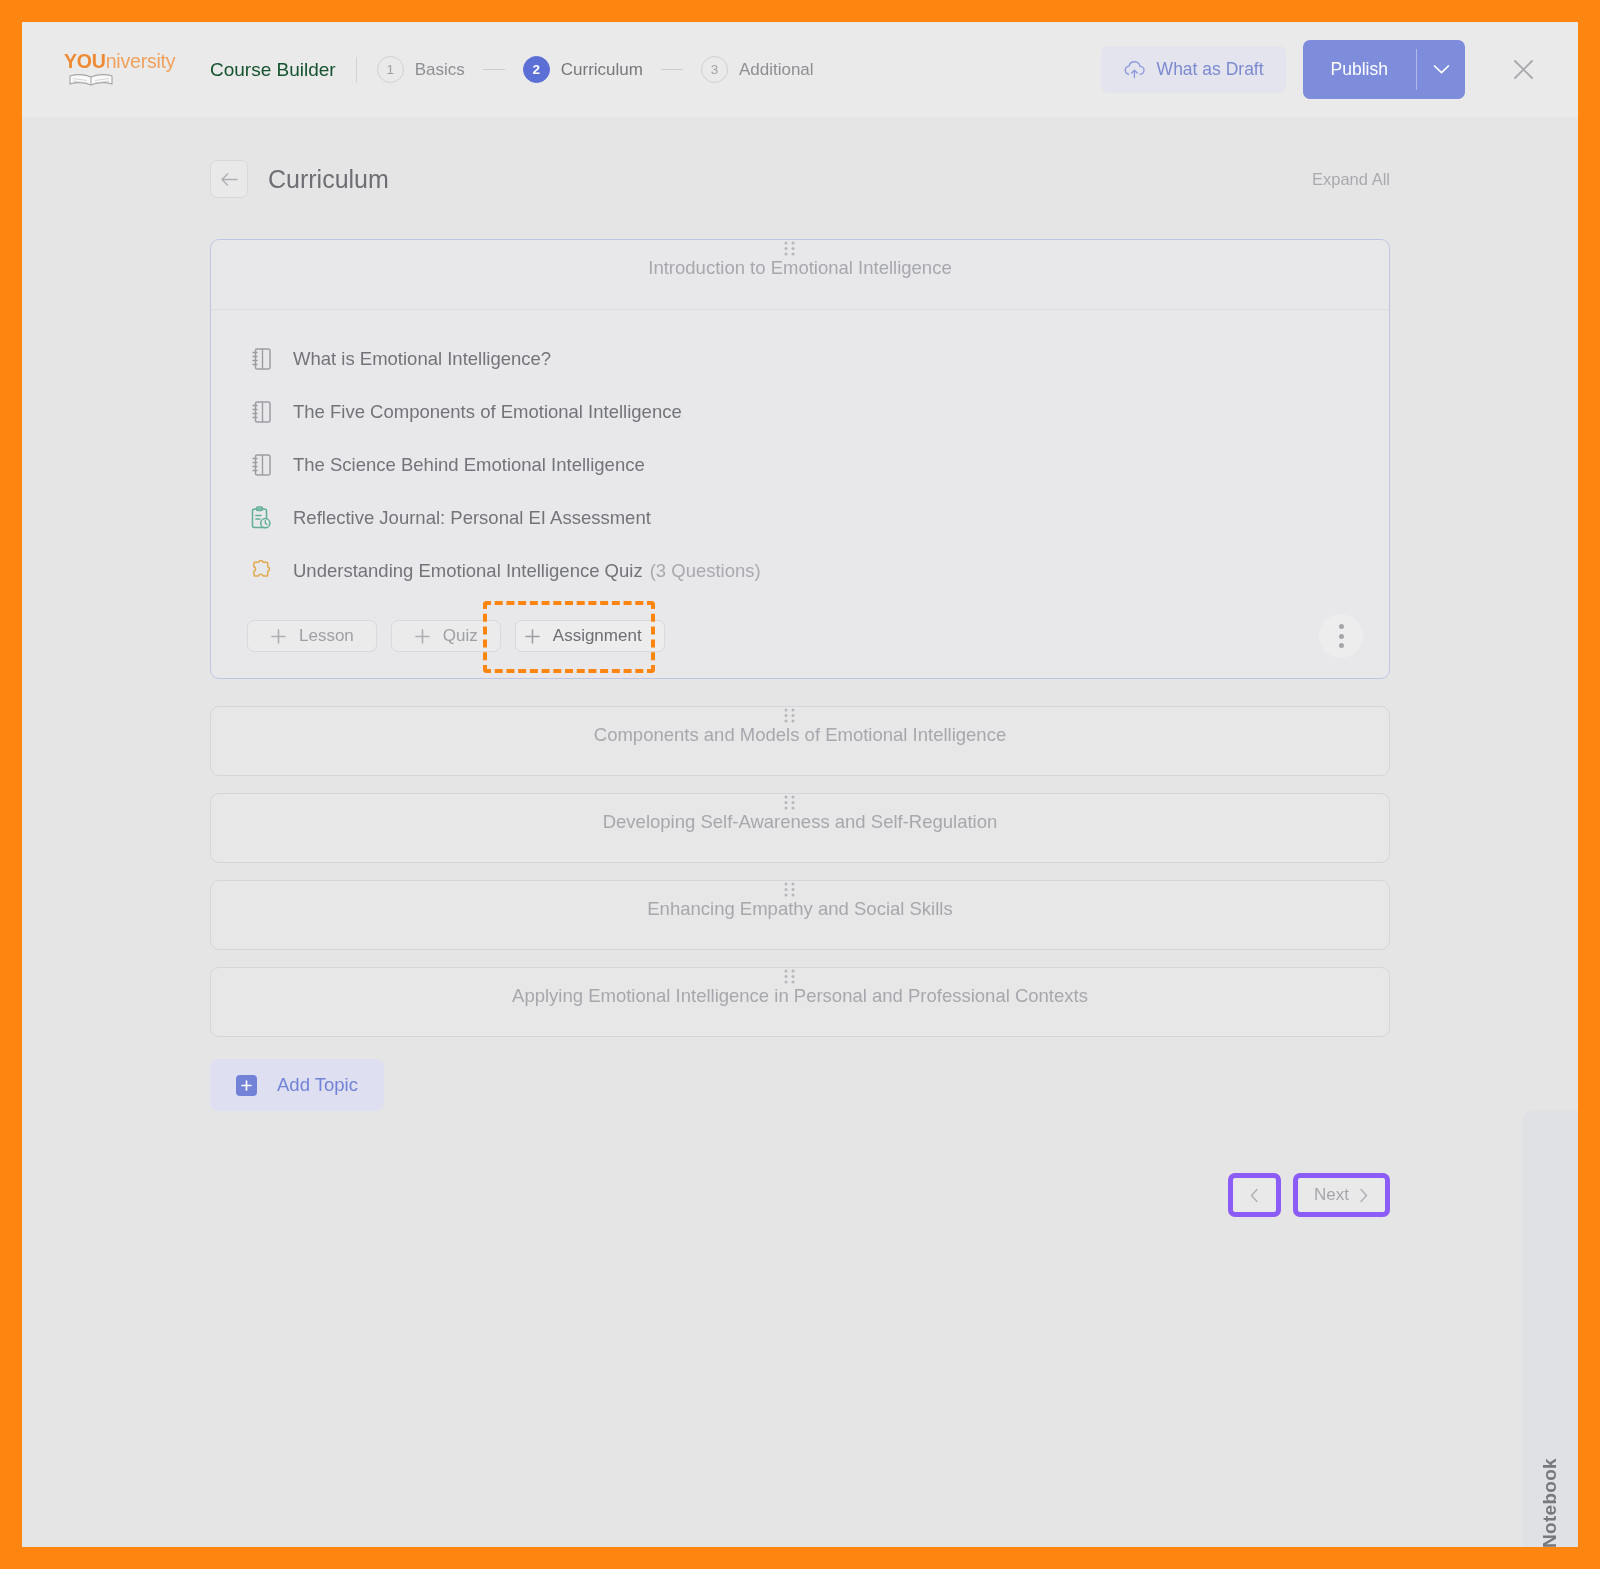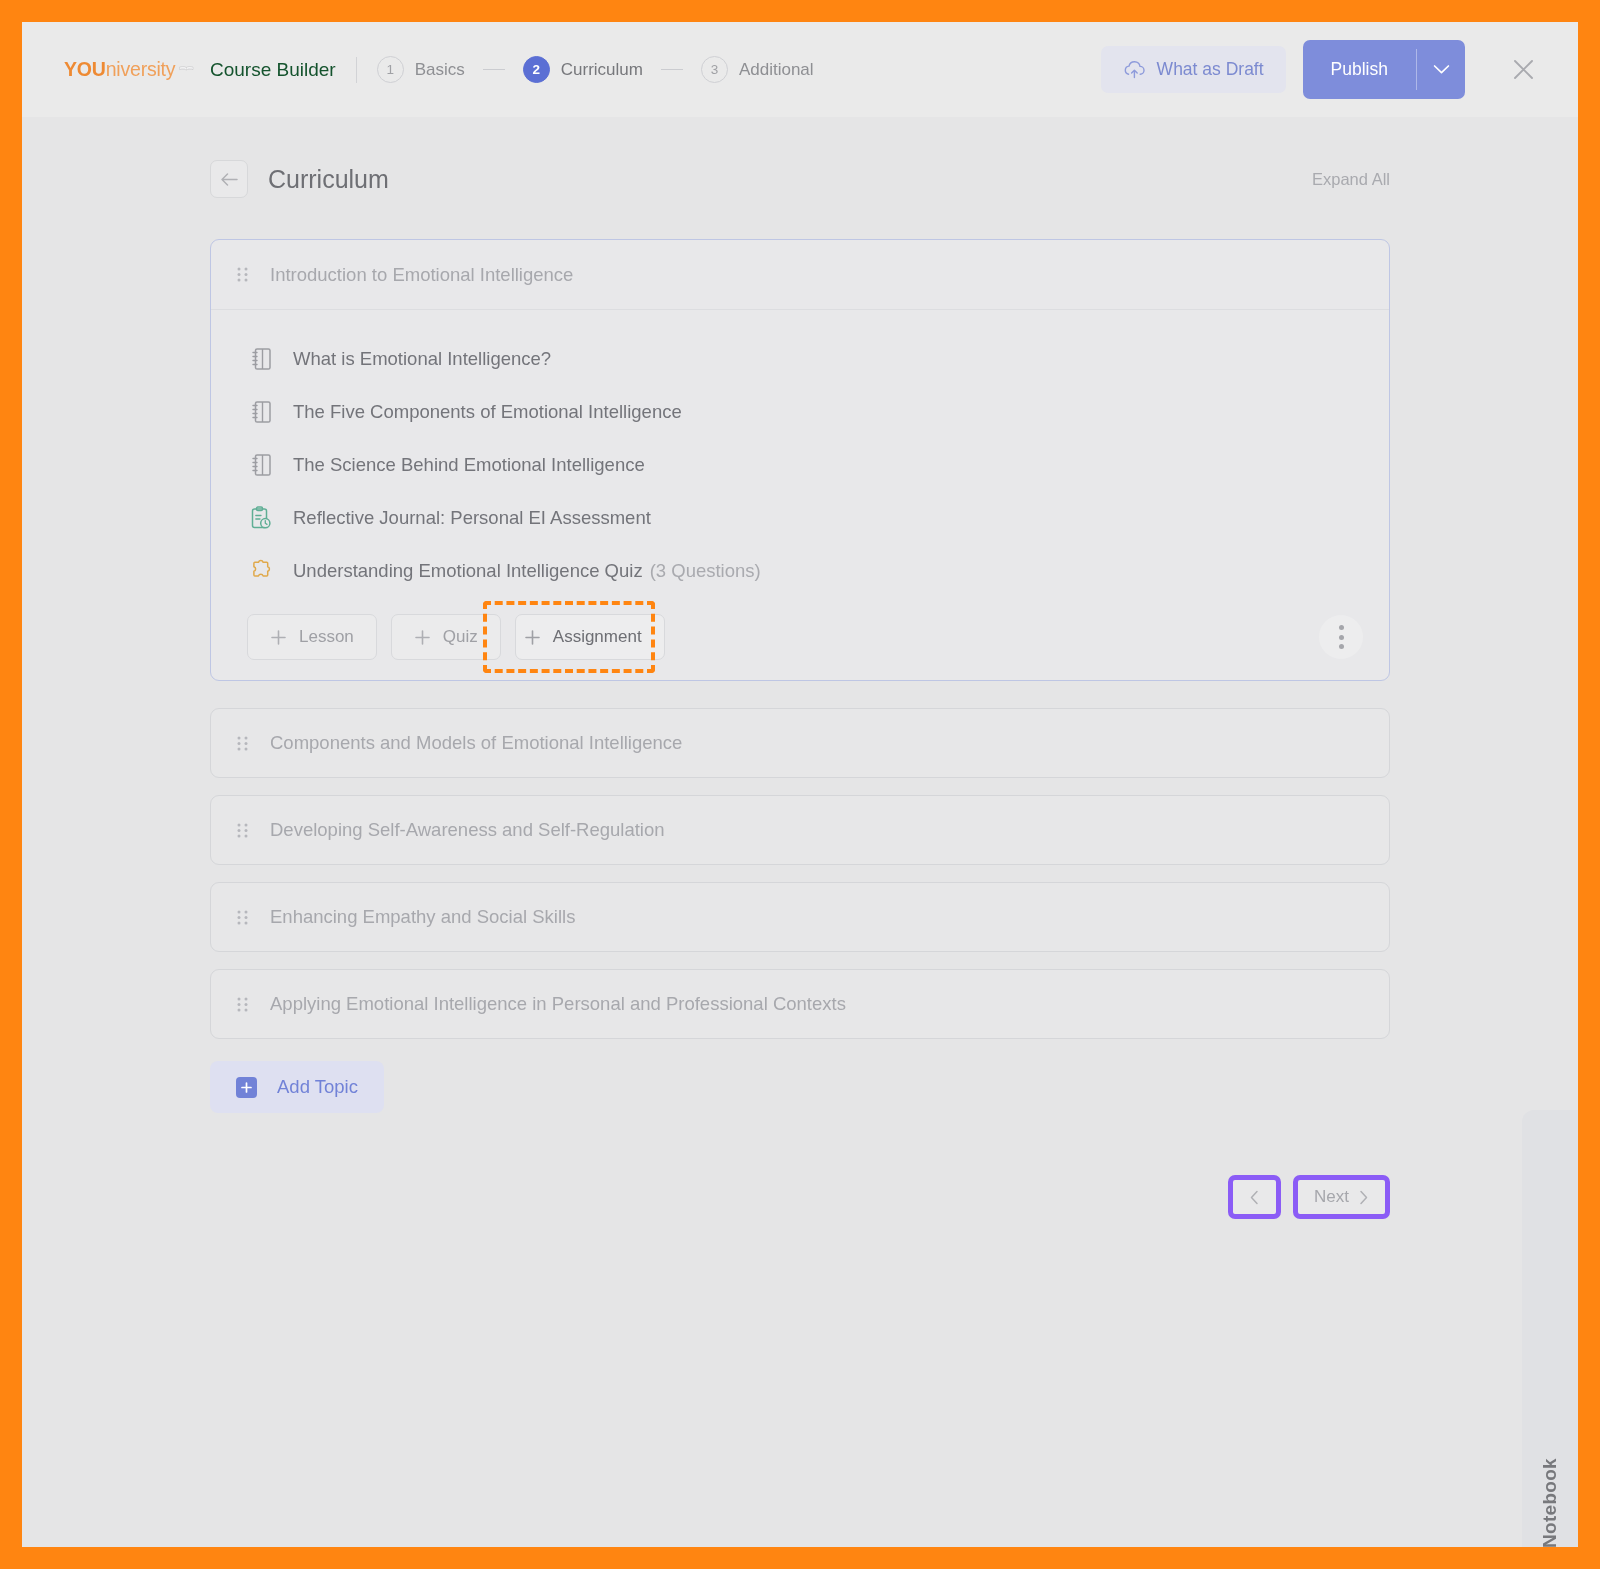--- a/index.html
+++ b/index.html
@@ -30,21 +30,21 @@
     height: 95px;
     background: #EAEAEA;
     display: flex;
     align-items: center;
     padding: 0 38px 0 42px;
   }
 
   .logo-block {
     width: 130px;
     display: flex;
-    flex-direction: row;
+    flex-direction: column;
     align-items: flex-start;
     line-height: 1;
   }
   .logo-text {
     font-size: 19.5px;
     letter-spacing: -0.2px;
     color: #F0A05A;
     white-space: nowrap;
   }
   .logo-text b { color: #EE8A33; font-weight: 700; }
@@ -186,20 +186,21 @@
     border-color: #BEC6E4;
     background: #E8E8EA;
     margin-bottom: 27px;
   }
 
   .topic-head {
     display: flex; align-items: center;
     height: 68px;
     padding: 0 26px;
     cursor: pointer;
+    flex-direction: column;
   }
   .topic-card.expanded .topic-head {
     height: 70px;
     border-bottom: 1px solid #DCDDE0;
   }
   .drag-dots { margin-right: 22px; display: flex; }
   .topic-title {
     font-size: 18.5px;
     color: #A7A8AD;
     white-space: nowrap;
@@ -232,21 +233,21 @@
 
   .actions-row {
     position: relative;
     display: flex; align-items: center;
     gap: 14px;
     margin-top: 17px;
     padding-left: 10px;
   }
   .btn-add {
     display: flex; align-items: center; gap: 12px;
-    height: 46px;
+    height: 32px;
     padding: 0 22px;
     border-radius: 7px;
     border: 1px solid #D8D9DC;
     background: #EBEBEC;
     color: #9FA0A5;
     font-size: 17px;
     cursor: pointer;
     white-space: nowrap;
   }
   .btn-add.prominent { color: #6D6E73; background: #EDEDEE; padding-left: 8px; }

